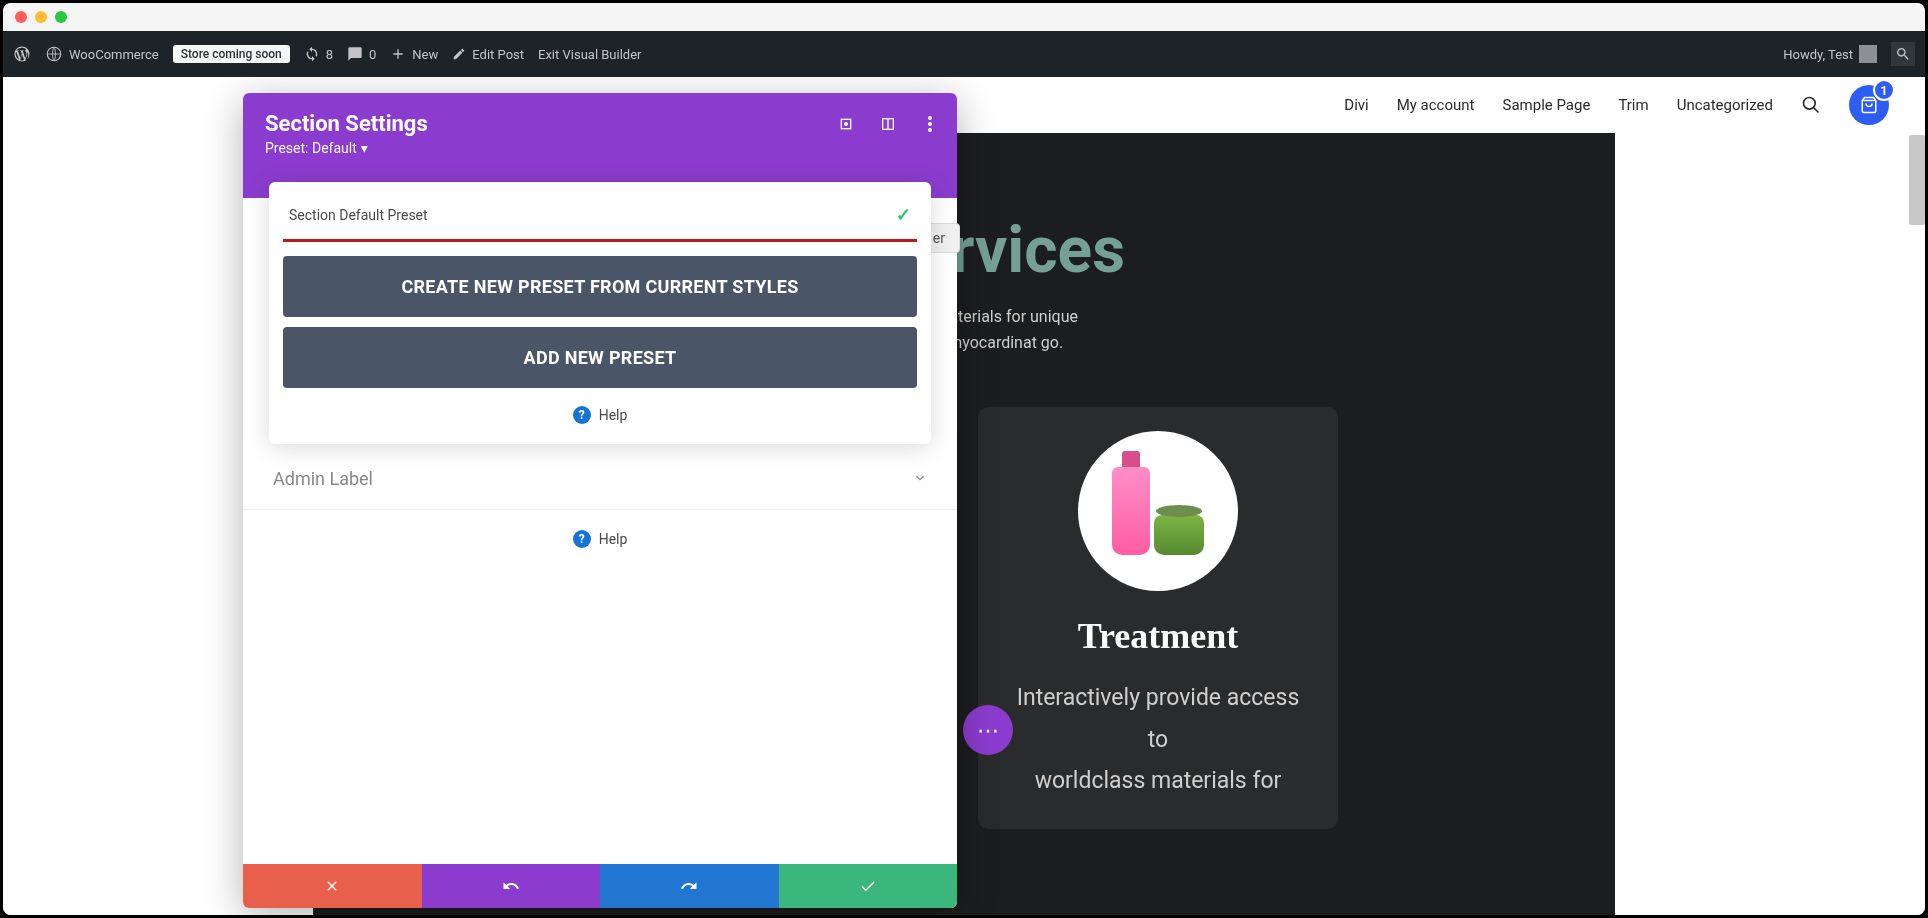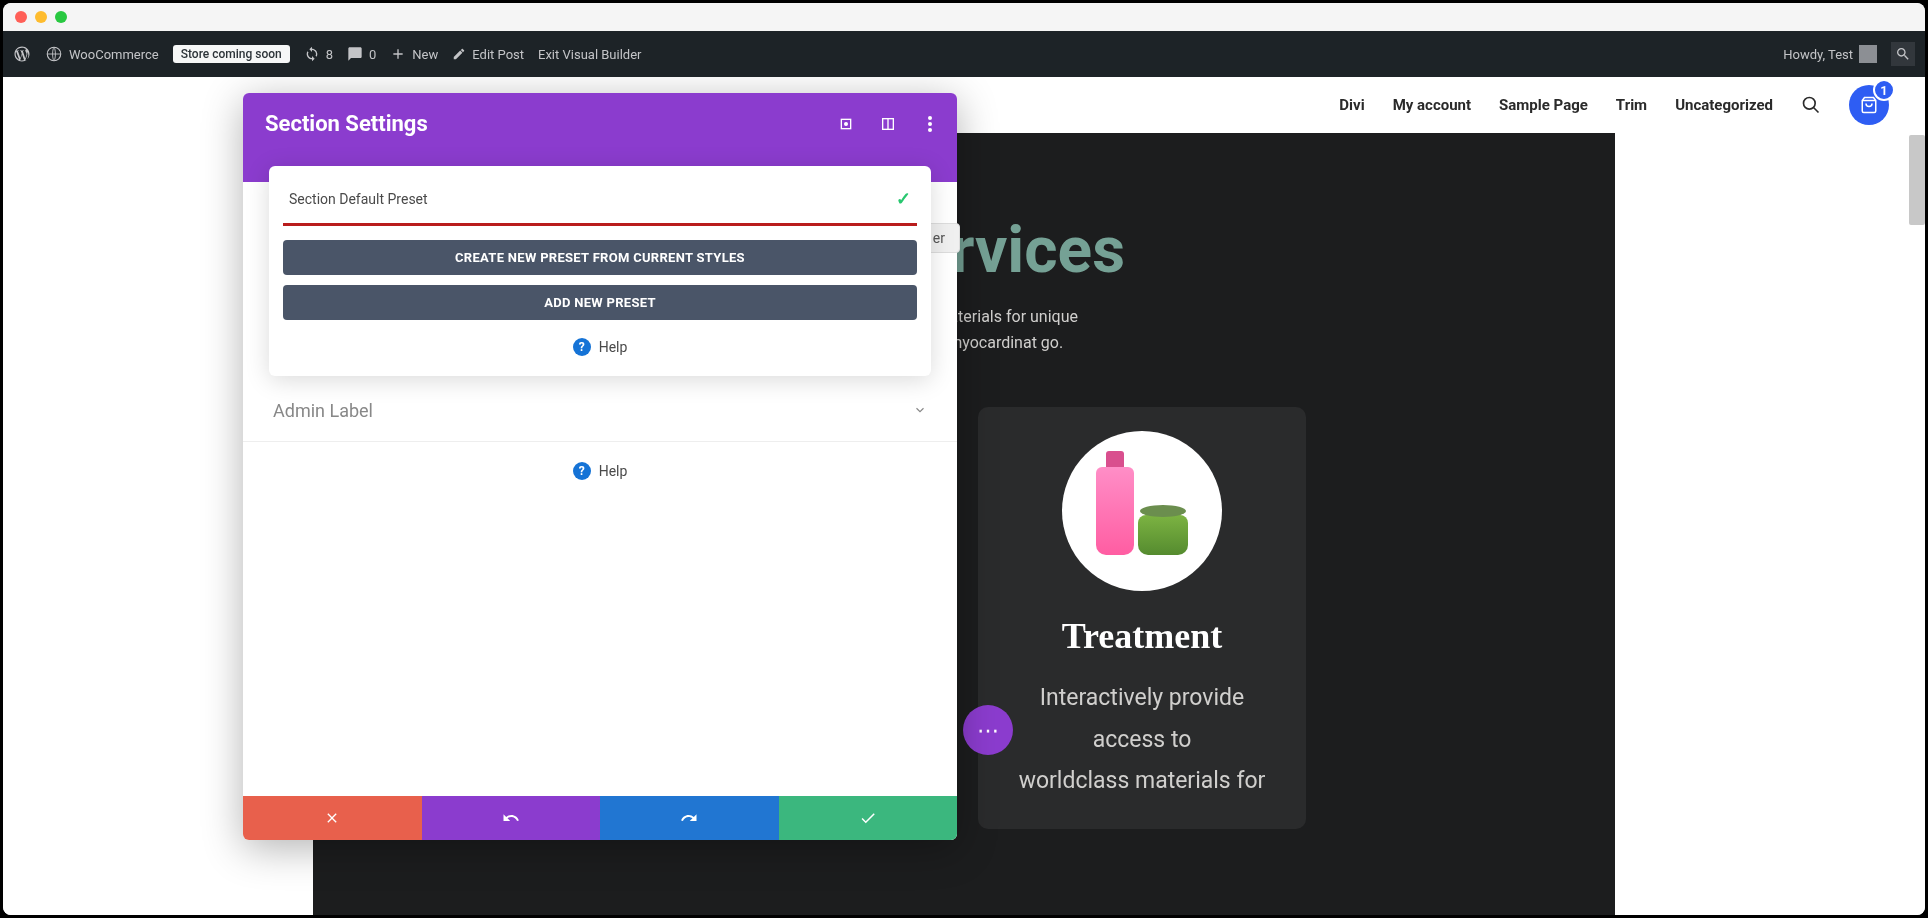--- a/index.html
+++ b/index.html
@@ -12,47 +12,47 @@
 .mac-dot.green { background: #28c840; }
 .wp-adminbar { height: 46px; background: #1d2327; color: #f0f0f1; display: flex; align-items: center; padding: 0 10px; font-size: 13px; justify-content: space-between; }
 .wp-adminbar-left { display: flex; align-items: center; gap: 14px; }
 .wp-adminbar-right { display: flex; align-items: center; gap: 14px; }
 .wp-item { display: flex; align-items: center; gap: 6px; cursor: pointer; color: #c3c4c7; }
 .store-badge { background: #f6f7f7; color: #2c3338; padding: 2px 8px; border-radius: 3px; font-size: 12px; font-weight: 500; }
 .wp-avatar { width: 18px; height: 18px; background: #8c8f94; }
 .wp-search { width: 24px; height: 24px; display: inline-flex; align-items: center; justify-content: center; background: #32373c; }
 .content-area { position: relative; height: 852px; overflow: hidden; background: #fff; }
 .page-header { height: 56px; display: flex; align-items: center; justify-content: flex-end; padding: 0 36px; gap: 28px; background: #fff; position: relative; z-index: 1; }
-.nav-link { font-size: 15px; color: #2a2a2a; font-weight: 700; cursor: pointer; }
+.nav-link { font-size: 15px; color: #2a2a2a; font-weight: 400; cursor: pointer; }
 .search-circle { width: 20px; height: 20px; display: flex; align-items: center; justify-content: center; cursor: pointer; }
 .cart-circle { width: 40px; height: 40px; border-radius: 50%; background: #2e5df3; display: flex; align-items: center; justify-content: center; position: relative; cursor: pointer; }
 .cart-badge { position: absolute; top: -6px; right: -6px; width: 22px; height: 22px; border-radius: 50%; background: #2e5df3; border: 2px solid #fff; display: flex; align-items: center; justify-content: center; color: #fff; font-size: 13px; font-weight: 600; }
 .hero { background: #1c1d1e; color: #fff; height: 800px; margin: 0 310px; padding: 80px 40px 40px; position: relative; }
 .hero-title { font-family: Georgia, serif; font-size: 64px; font-weight: 700; color: #bec8c2; text-align: center; }
 .hero-title .accent { color: #75a195; }
 .hero-sub { text-align: center; color: #d0cfcd; font-size: 16px; margin-top: 16px; line-height: 1.6; font-family: Georgia, serif; }
 .cards { display: flex; gap: 28px; margin-top: 52px; justify-content: center; }
-.card { background: #2a2b2c; border-radius: 10px; width: 328px; padding: 24px 28px 28px; text-align: center; }
+.card { background: #2a2b2c; border-radius: 10px; width: 360px; padding: 24px 28px 28px; text-align: center; }
 .card-icon { width: 160px; height: 160px; border-radius: 50%; background: #fff; margin: 0 auto 24px; display: flex; align-items: center; justify-content: center; }
 .card-title { font-family: Georgia, serif; font-size: 36px; font-weight: 700; color: #fff; margin-bottom: 20px; }
 .card-text { color: #d0cfcd; font-size: 23px; line-height: 1.8; }
 
 .settings-modal { position: absolute; left: 240px; top: 16px; width: 714px; background: #fff; border-radius: 6px; box-shadow: 0 8px 40px rgba(0,0,0,0.3); z-index: 100; overflow: visible; }
 .modal-header { background: #8b3cce; color: #fff; padding: 18px 22px 14px; border-radius: 6px 6px 0 0; position: relative; }
 .modal-title { font-size: 22px; font-weight: 700; margin-bottom: 4px; }
 .modal-preset { font-size: 14px; opacity: 0.95; display: flex; align-items: center; gap: 4px; cursor: pointer; }
 .modal-header-icons { position: absolute; right: 18px; top: 22px; display: flex; gap: 24px; }
 .modal-header-icon { width: 18px; height: 18px; cursor: pointer; display: flex; align-items: center; justify-content: center; }
 .purple-strip { height: 28px; background: #8b3cce; }
 .tab-peek { position: absolute; right: -3px; top: 130px; background: #f0f0f0; border: 1px solid #ddd; border-radius: 4px; padding: 6px 14px; font-size: 14px; color: #555; z-index: -1; }
 
 .preset-panel { background: #fff; margin: -66px 26px 0; border-radius: 6px; box-shadow: 0 4px 24px rgba(0,0,0,0.15); padding: 22px 14px 20px; position: relative; z-index: 10; }
 .preset-row { display: flex; justify-content: space-between; align-items: center; padding: 0 6px 14px; font-size: 14px; color: #4a4a4a; border-bottom: 3px solid #b91c1c; margin-bottom: 14px; }
 .check-icon { color: #28c76f; font-size: 18px; font-weight: bold; }
-.preset-btn { display: block; width: 100%; background: #4a5568; color: #fff; border: none; padding: 10px; font-size: 13px; font-weight: 700; letter-spacing: 0.3px; border-radius: 4px; cursor: pointer; margin-bottom: 10px; }
+.preset-btn { display: block; width: 100%; background: #4a5568; color: #fff; border: none; padding: 20px; font-size: 18px; font-weight: 700; letter-spacing: 0.3px; border-radius: 4px; cursor: pointer; margin-bottom: 10px; }
 .help-row { display: flex; align-items: center; justify-content: center; gap: 8px; margin-top: 18px; color: #4a4a4a; font-size: 14px; cursor: pointer; }
 .help-icon { width: 18px; height: 18px; border-radius: 50%; background: #1573d6; color: #fff; display: flex; align-items: center; justify-content: center; font-size: 12px; font-weight: bold; }
 
 .admin-label-row { display: flex; justify-content: space-between; align-items: center; padding: 12px 30px; font-size: 18px; color: #888; cursor: pointer; margin-top: 12px; }
 .bottom-help { display: flex; align-items: center; justify-content: center; gap: 8px; padding: 20px 0; color: #4a4a4a; font-size: 14px; cursor: pointer; border-top: 1px solid #eee; margin-top: 8px; }
 
 .modal-footer-space { height: 296px; }
 
 .modal-footer { display: flex; height: 44px; border-radius: 0 0 6px 6px; overflow: hidden; }
 .footer-btn { flex: 1; border: none; color: #fff; font-size: 18px; cursor: pointer; display: flex; align-items: center; justify-content: center; }
@@ -201,20 +201,24 @@
         </div>
       </div>
     </div>
 
     <div class="fab">⋯</div>
 
     <div class="settings-modal">
       <div class="tab-peek">er</div>
       <div class="modal-header">
         <div class="modal-title">Section Settings</div>
+        <div class="modal-preset">
+          <span>Preset: Default</span>
+          <span>▾</span>
+        </div>
         <div class="modal-header-icons">
           <span class="modal-header-icon">
             <svg width="16" height="16" viewBox="0 0 24 24" fill="none" stroke="#fff" stroke-width="2">
                 <rect x="5" y="5" width="14" height="14"></rect>
                 <circle cx="12" cy="12" r="2" fill="#fff"></circle>
               </svg>
           </span>
           <span class="modal-header-icon">
             <svg width="16" height="16" viewBox="0 0 24 24" fill="none" stroke="#fff" stroke-width="2">
                 <rect x="4" y="4" width="16" height="16"></rect>

